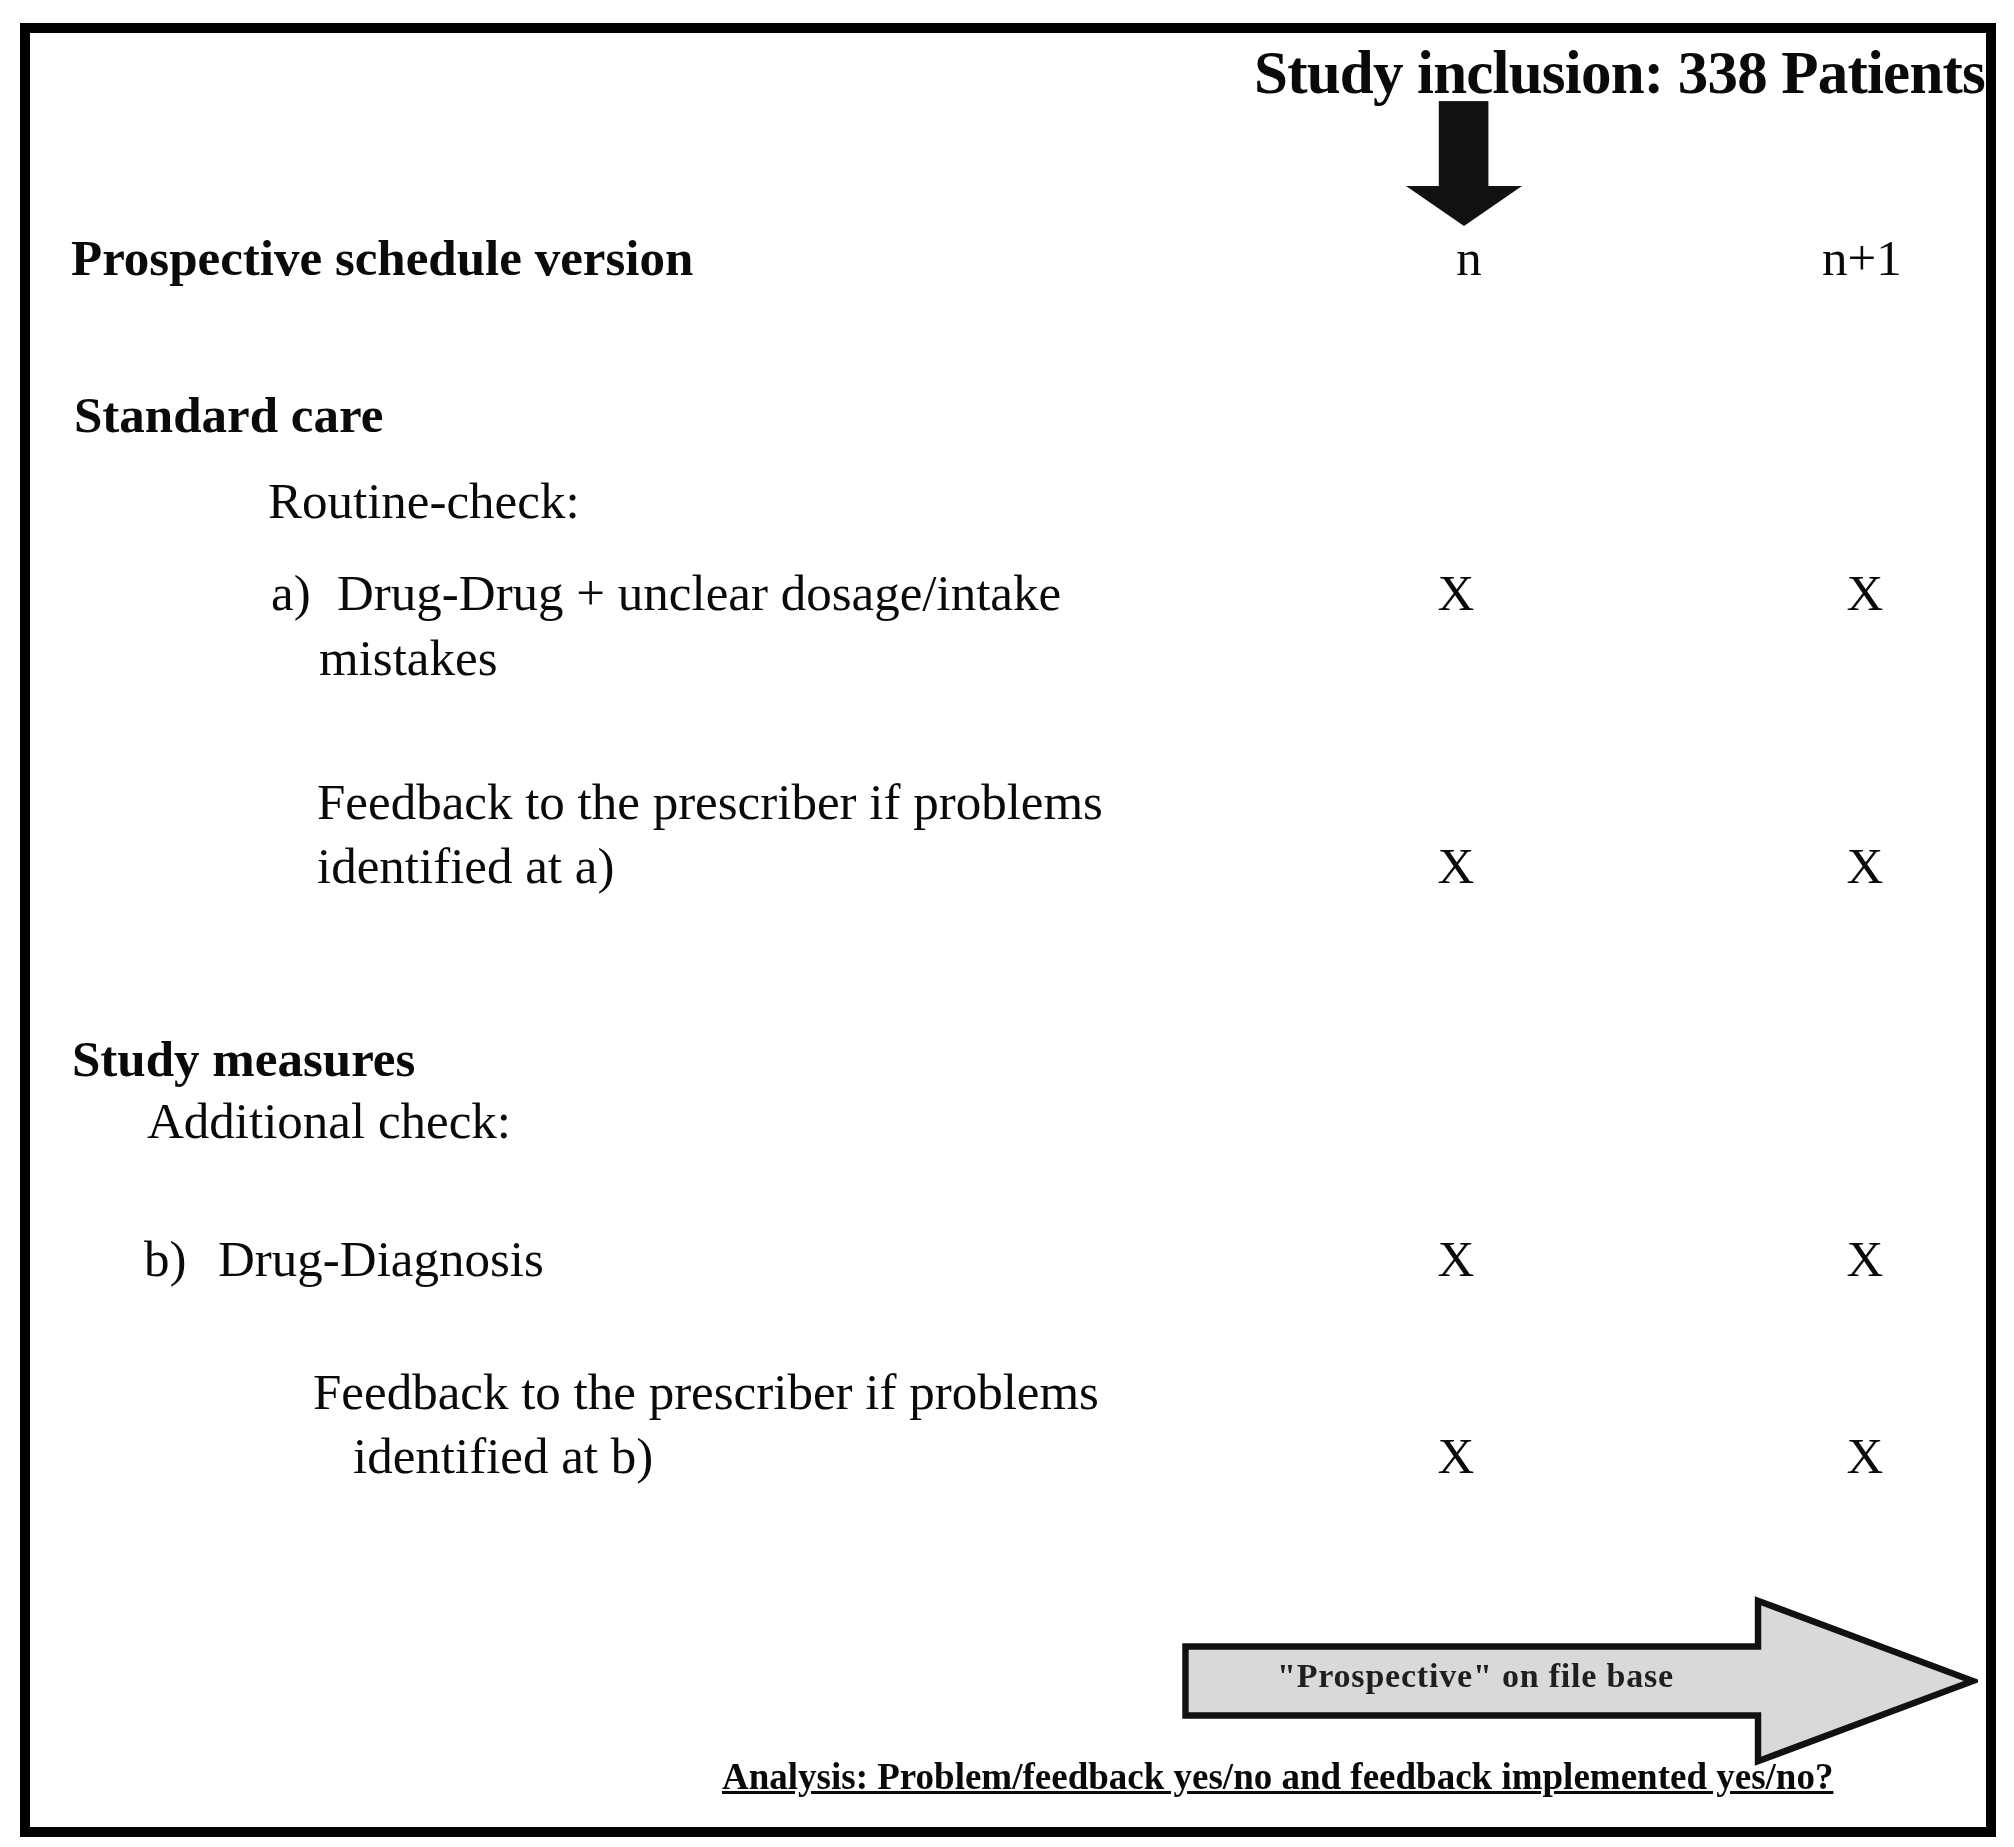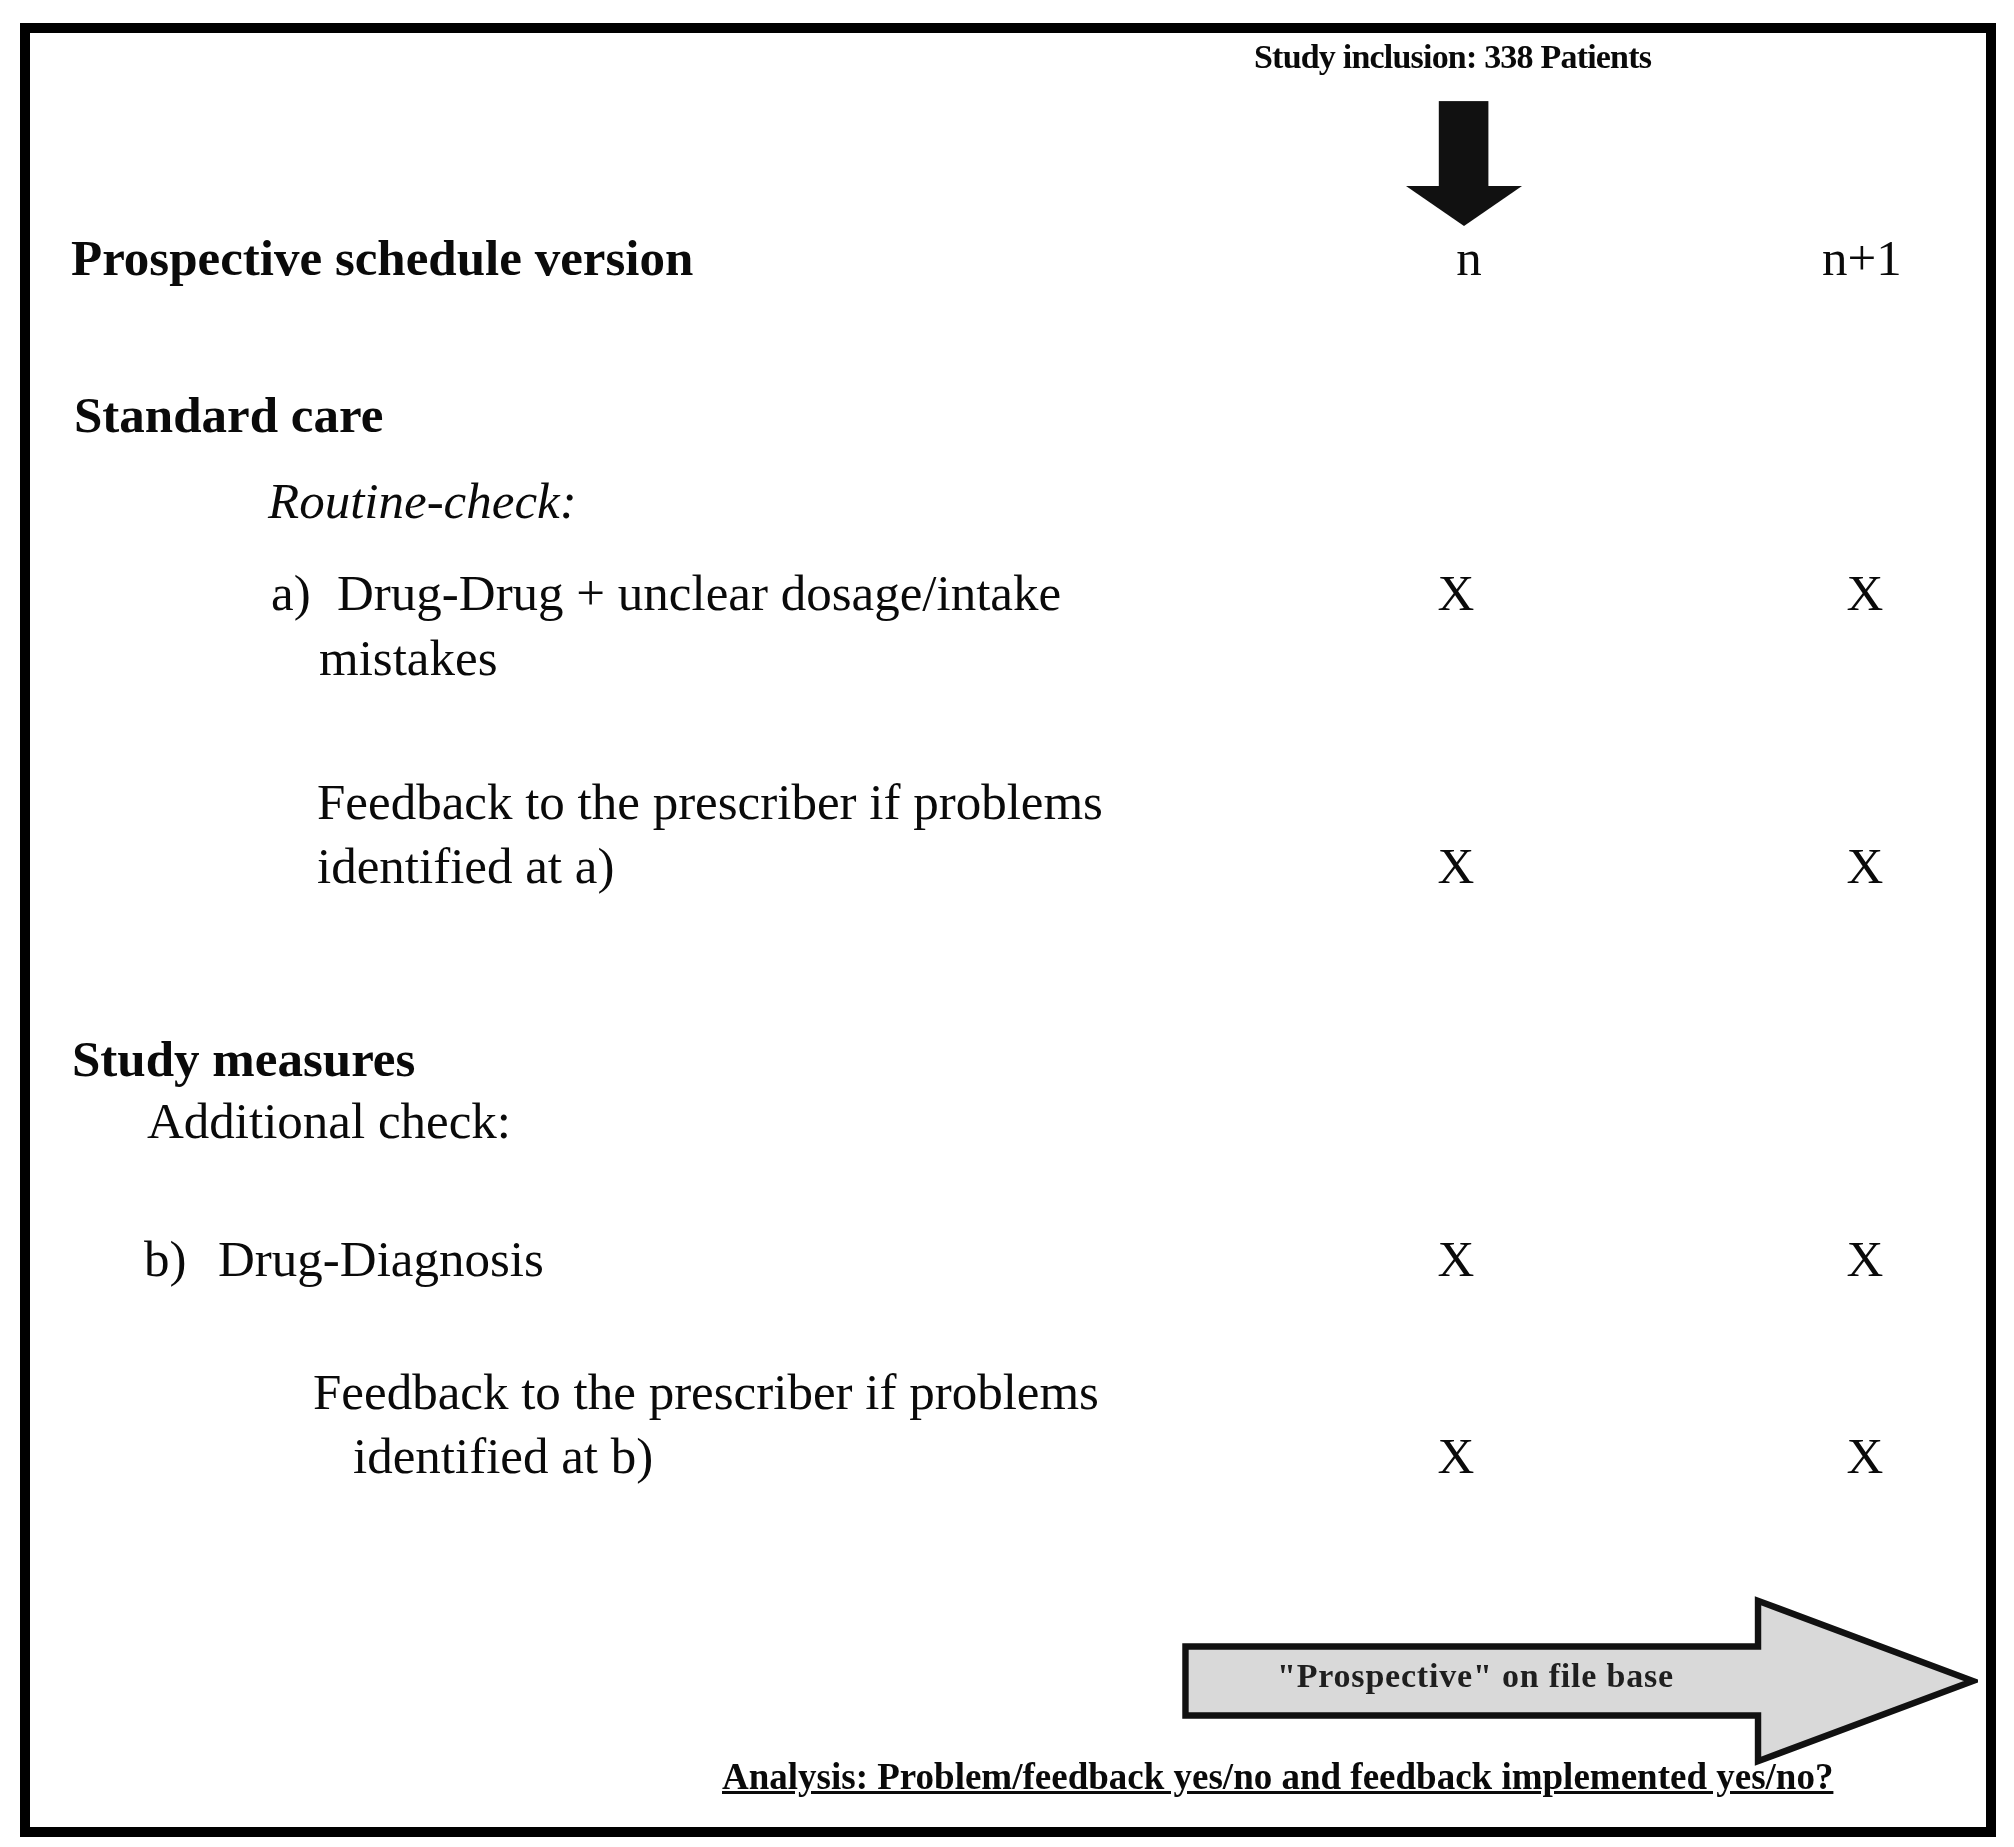--- a/index.html
+++ b/index.html
@@ -21,42 +21,42 @@
     border:10.4px solid #000000;
   }
   .xmark{width:88px;text-align:center;}
   .colhead{text-align:center;}
   #arrow-label{
     font-size:34px;font-weight:bold;
     color:#1f1f1f;text-align:center;
     letter-spacing:0.8px;
   }
   #analysis-note{font-size:37px;font-weight:bold;text-decoration:underline;}
-  #title{font-size:34px;font-weight:bold;letter-spacing:-0.8px;}
+  #title{font-size:61px;font-weight:bold;letter-spacing:-0.8px;}
 </style>
 </head>
 <body>
 
 <div id="stage">
 
   <div id="figure-border"></div>
 
   <div id="title" class="abs" style="left:1254px;top:38px;">Study inclusion: 338 Patients</div>
 
   <svg class="abs" style="left:1406px;top:101px;" width="116" height="125" viewBox="0 0 145 156">
     <rect x="41" y="0" width="62" height="107" fill="#111111"></rect>
     <polygon points="0,106 145,106 72.5,156" fill="#111111"></polygon>
   </svg>
 
   <div class="abs t64b" style="left:71px;top:226px;">Prospective schedule version</div>
   <div class="abs t64 colhead" style="left:1425px;top:226px;width:88px;">n</div>
   <div class="abs t64 colhead" style="left:1802px;top:226px;width:120px;">n+1</div>
 
   <div class="abs t64b" style="left:74px;top:383px;">Standard care</div>
-  <div class="abs t64" style="left:268px;top:469px;font-style:italic;">Routine-check:</div>
+  <div class="abs t64" style="left:268px;top:469px;">Routine-check:</div>
 
   <div class="abs t64" style="left:271px;top:561px;">a)</div>
   <div class="abs t64" style="left:337px;top:561px;">Drug-Drug + unclear dosage/intake</div>
   <div class="abs t64" style="left:319px;top:626px;">mistakes</div>
   <div class="abs t64 xmark" style="left:1412px;top:561px;">X</div>
   <div class="abs t64 xmark" style="left:1821px;top:561px;">X</div>
 
   <div class="abs t64" style="left:317px;top:770px;">Feedback to the prescriber if problems</div>
   <div class="abs t64" style="left:317px;top:834px;">identified at a)</div>
   <div class="abs t64 xmark" style="left:1412px;top:834px;">X</div>

